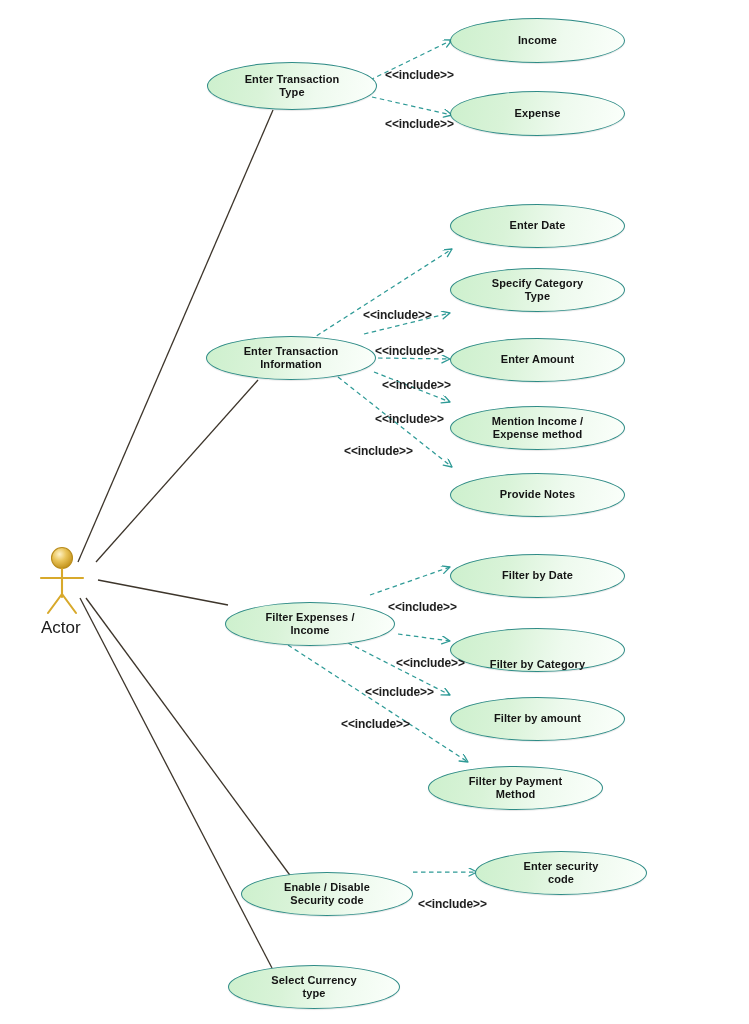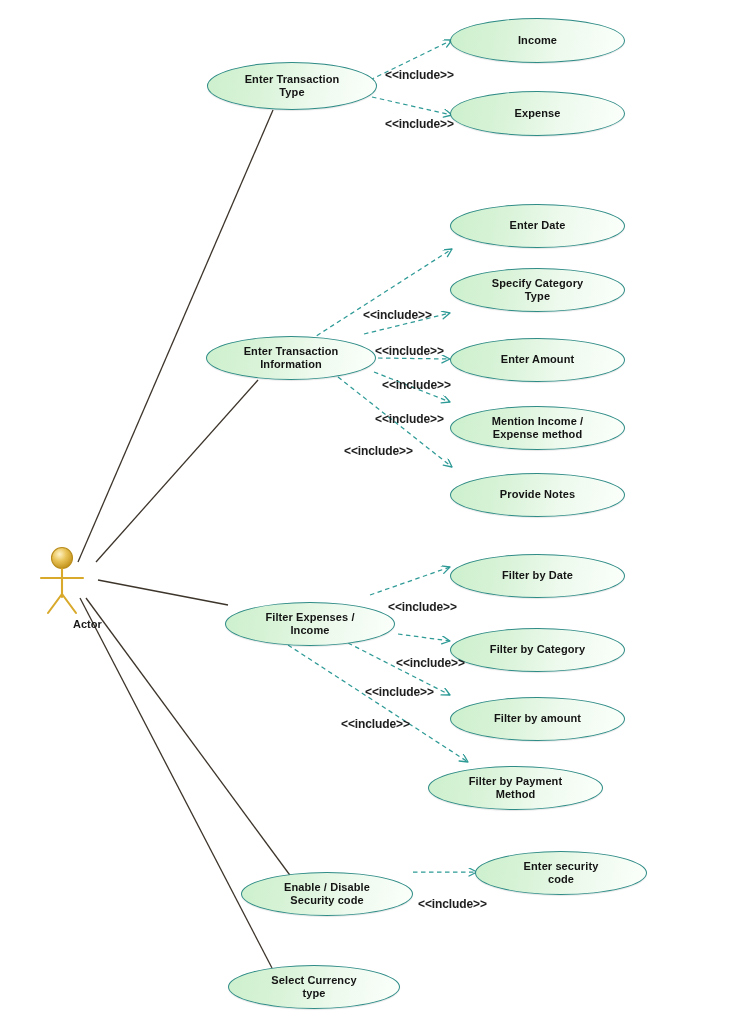--- a/index.html
+++ b/index.html
@@ -53,25 +53,24 @@
   .include-label {
     position: absolute;
     font-size: 12px;
     font-weight: bold;
     color: #1d1d1d;
     letter-spacing: -0.1px;
     white-space: nowrap;
   }
   .actor-label {
     position: absolute;
-    font-size: 11px;
-    font-weight: bold;
+    font-size: 17px;
+    font-weight: normal;
     color: #1a1a1a;
     white-space: nowrap;
-    margin-left: 32px;
   }
 </style>
 </head>
 <body>
 
 <div id="diagram-canvas">
 
   <svg id="diagram-svg" viewBox="0 0 749 1024" xmlns="http://www.w3.org/2000/svg">
     <defs>
       <marker id="open-arrow" markerWidth="11" markerHeight="11" refX="9" refY="4" orient="auto" markerUnits="userSpaceOnUse">
@@ -147,21 +146,21 @@
       <div class="uc-ellipse" style="left: 450px; top: 473px; width: 175px; height: 44px;">
         <span>Provide Notes</span>
       </div>
       <div class="uc-ellipse" style="left: 225px; top: 602px; width: 170px; height: 44px;">
         <span>Filter Expenses /
 Income</span>
       </div>
       <div class="uc-ellipse" style="left: 450px; top: 554px; width: 175px; height: 44px;">
         <span>Filter by Date</span>
       </div>
-      <div class="uc-ellipse" style="left: 450px; top: 628px; width: 175px; height: 44px;">
+      <div class="uc-ellipse" style="left: 450px; top: 628px; width: 175px; height: 44px; align-items: flex-end;">
         <span>Filter by Category</span>
       </div>
       <div class="uc-ellipse" style="left: 450px; top: 697px; width: 175px; height: 44px;">
         <span>Filter by amount</span>
       </div>
       <div class="uc-ellipse" style="left: 428px; top: 766px; width: 175px; height: 44px;">
         <span>Filter by Payment
 Method</span>
       </div>
       <div class="uc-ellipse" style="left: 241px; top: 872px; width: 172px; height: 44px;">

